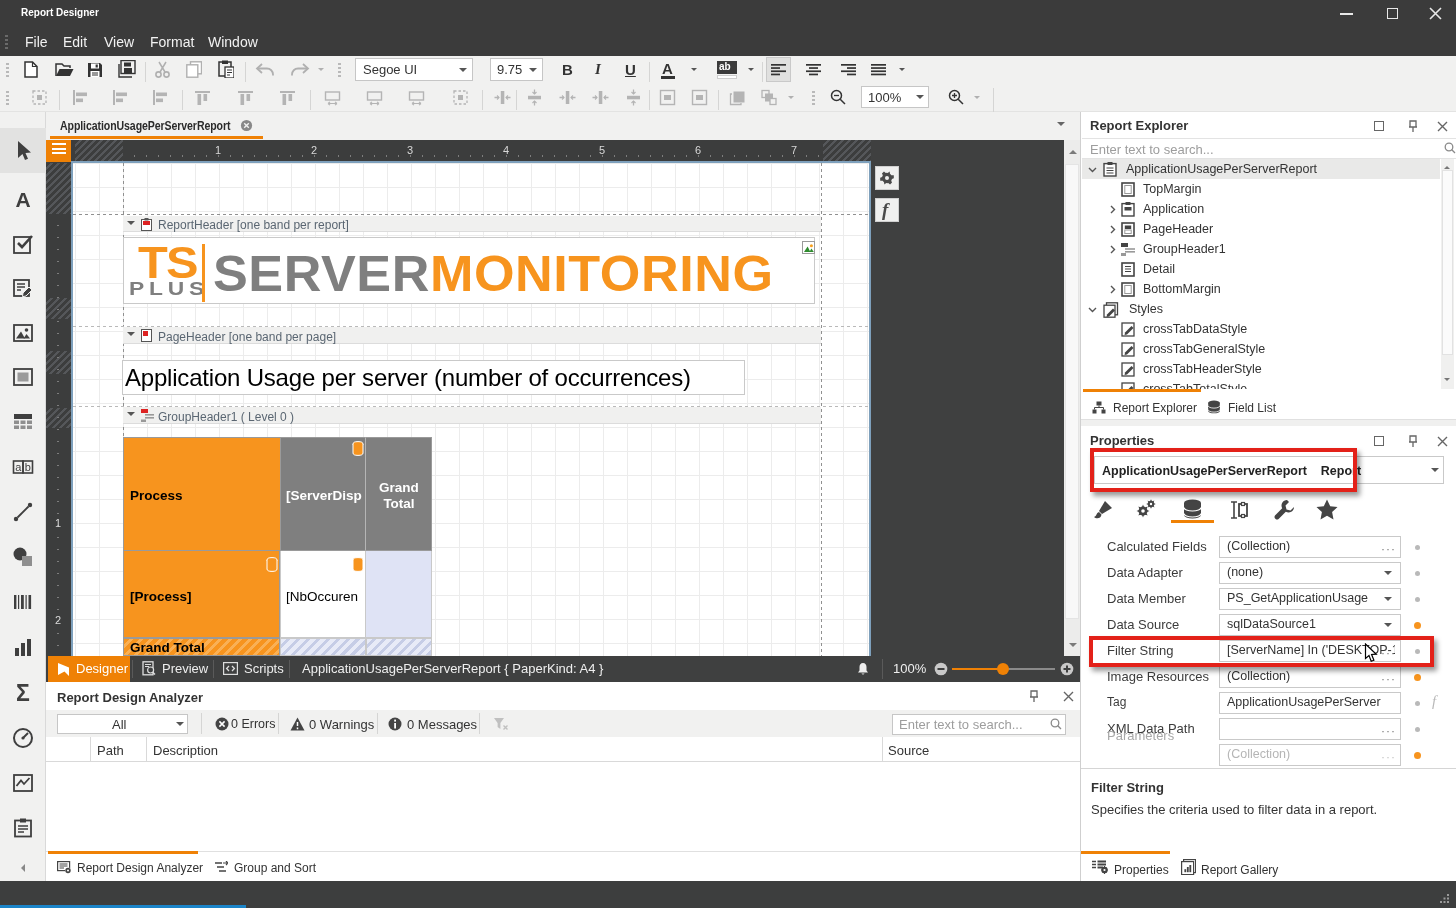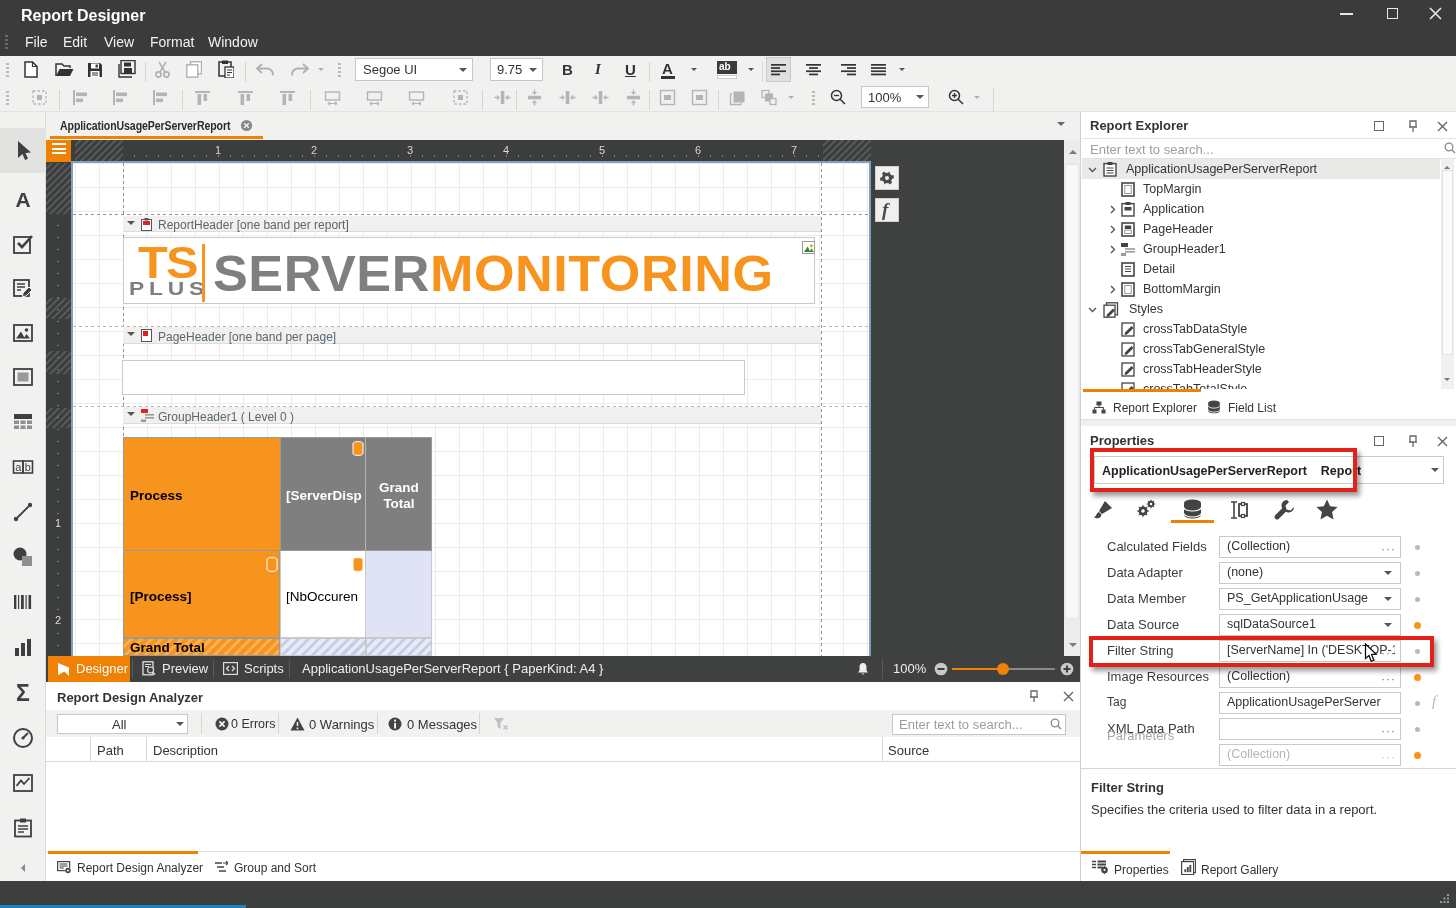--- a/index.html
+++ b/index.html
@@ -5,21 +5,21 @@
   * { margin:0; padding:0; box-sizing:border-box; }
   html,body { width:1456px; height:908px; overflow:hidden; }
   body { font-family:"Liberation Sans", sans-serif; position:relative; background:#fff; }
   .abs { position:absolute; }
   svg { display:block; }
 </style>
 </head>
 <body>
 
 <div class="abs" style="left:0;top:0;width:1456px;height:56px;background:#3b3b3b;"></div>
-<div class="abs" style="left:21px;top:7px;color:#fff;font-size:16px;font-weight:bold;">Report Designer</div>
+<div class="abs" style="left:21px;top:7px;color:#fff;font-size:10px;font-weight:bold;">Report Designer</div>
 
 <div class="abs" style="left:1340px;top:13px;width:13px;height:2px;background:#e8e8e8;"></div>
 <div class="abs" style="left:1387px;top:8px;width:11px;height:11px;border:1.5px solid #e8e8e8;"></div>
 <svg class="abs" style="left:1429px;top:7px;" width="13" height="13" viewBox="0 0 13 13">
     <path d="M1 1 L12 12 M12 1 L1 12" stroke="#e8e8e8" stroke-width="1.6"></path>
   </svg>
 
 <div class="abs" style="left:5px;top:35px;width:3px;height:16px;background:repeating-linear-gradient(to bottom,#6a6a6a 0 2px,transparent 2px 4px);"></div>
 <div class="abs" style="left:25px;top:34px;color:#f2f2f2;font-size:14px;">File</div>
 <div class="abs" style="left:63px;top:34px;color:#f2f2f2;font-size:14px;">Edit</div>
@@ -402,20 +402,21 @@
   <div class="abs" style="left:27px;top:186px;width:796px;height:1px;background:repeating-linear-gradient(to right,#b9b9b9 0 3px,transparent 3px 6px);"></div>
   <div class="abs" style="left:77px;top:187px;width:698px;height:17px;background:#f0f0ef;border-bottom:1px solid #dcdcdc;"></div>
   <div class="abs" style="left:81px;top:192px;width:0;height:0;border:4px solid transparent;border-top-color:#555;"></div>
   <svg class="abs" style="left:95px;top:189px;" width="11" height="13" viewBox="0 0 11 13">
       <rect x="0.5" y="0.5" width="10" height="12" fill="#fff" stroke="#555"></rect>
       <rect x="2" y="2" width="5" height="5" fill="#d22"></rect>
     </svg>
   <div class="abs" style="left:112px;top:190px;color:#5a6672;font-size:12px;">PageHeader [one band per page]</div>
 
   <div class="abs" style="left:76px;top:220px;width:623px;height:35px;border:1px solid #c9c9c9;background:#fff;"></div>
+  <div class="abs" style="left:79px;top:224px;font-size:24px;color:#000;white-space:nowrap;letter-spacing:-0.2px;">Application Usage per server (number of occurrences)</div>
 
   <div class="abs" style="left:27px;top:266px;width:796px;height:1px;background:repeating-linear-gradient(to right,#b9b9b9 0 3px,transparent 3px 6px);"></div>
   <div class="abs" style="left:77px;top:267px;width:698px;height:17px;background:#f0f0ef;border-bottom:1px solid #dcdcdc;"></div>
   <div class="abs" style="left:81px;top:272px;width:0;height:0;border:4px solid transparent;border-top-color:#555;"></div>
   <svg class="abs" style="left:95px;top:269px;" width="13" height="13" viewBox="0 0 13 13">
       <rect x="0" y="0" width="7" height="4" fill="#d22"></rect>
       <rect x="4" y="5" width="9" height="1.6" fill="#999"></rect>
       <rect x="4" y="8" width="9" height="1.6" fill="#999"></rect>
       <rect x="0" y="10.5" width="5" height="2.5" fill="#999"></rect>
     </svg>

